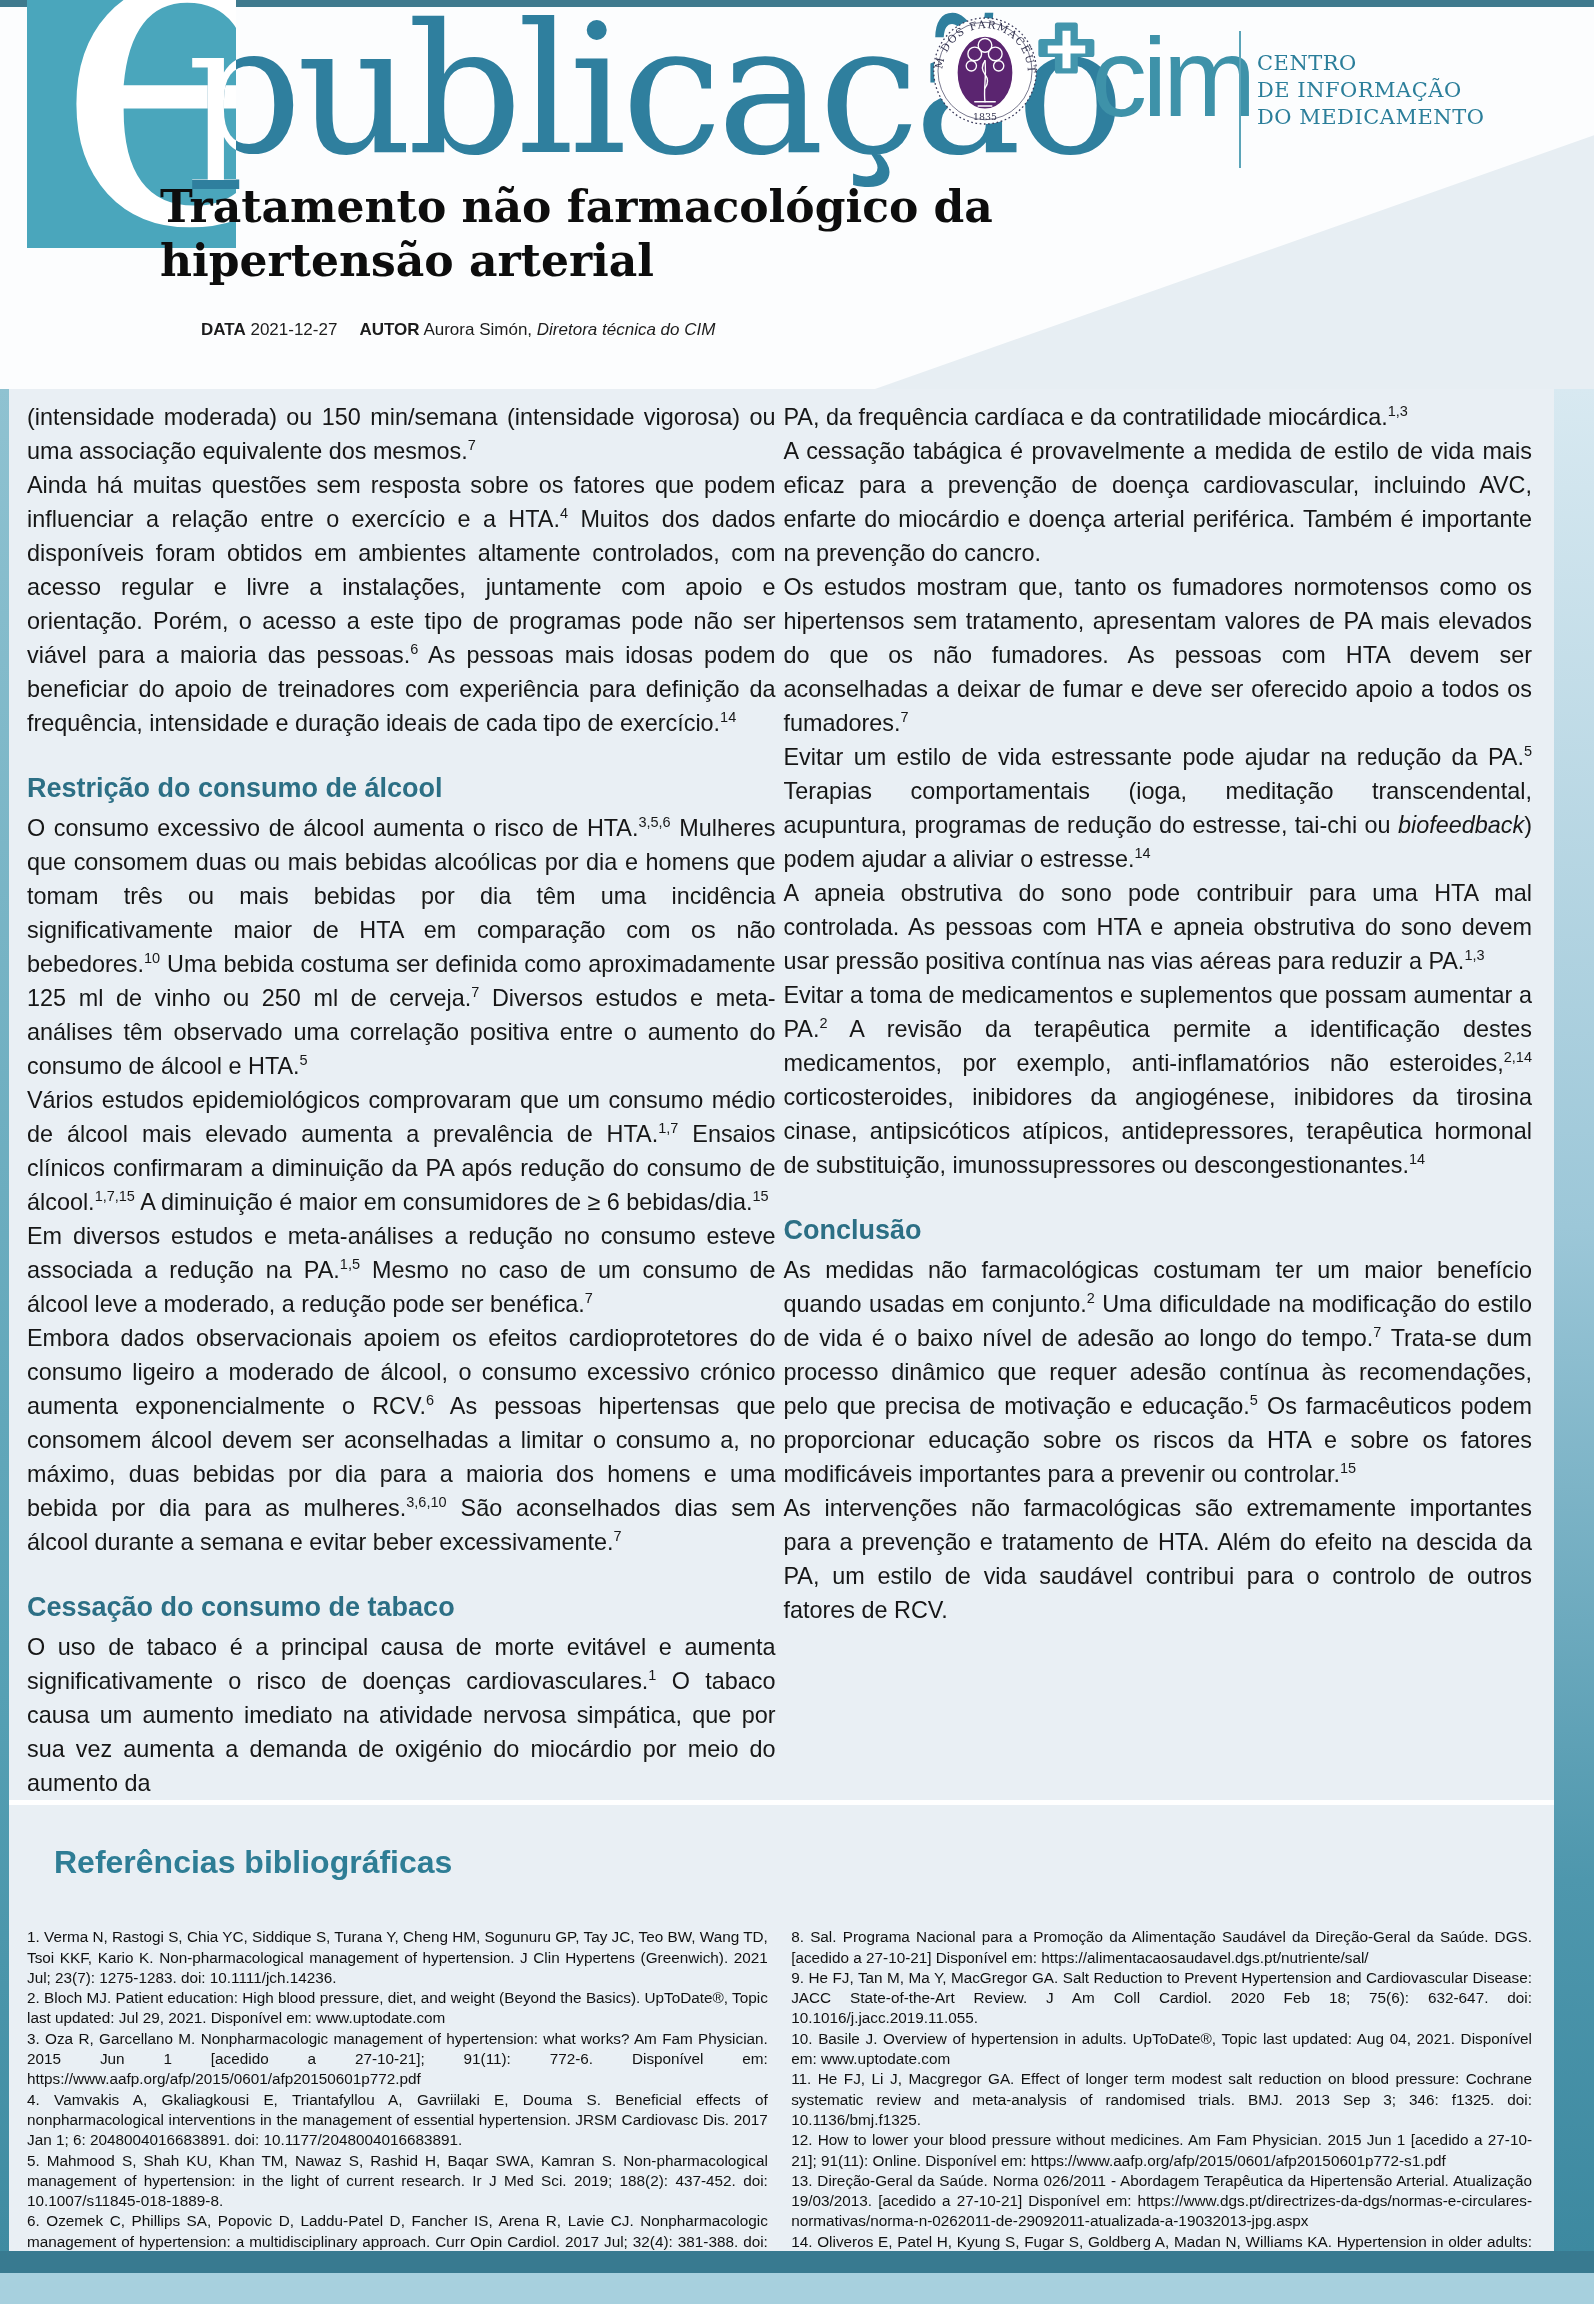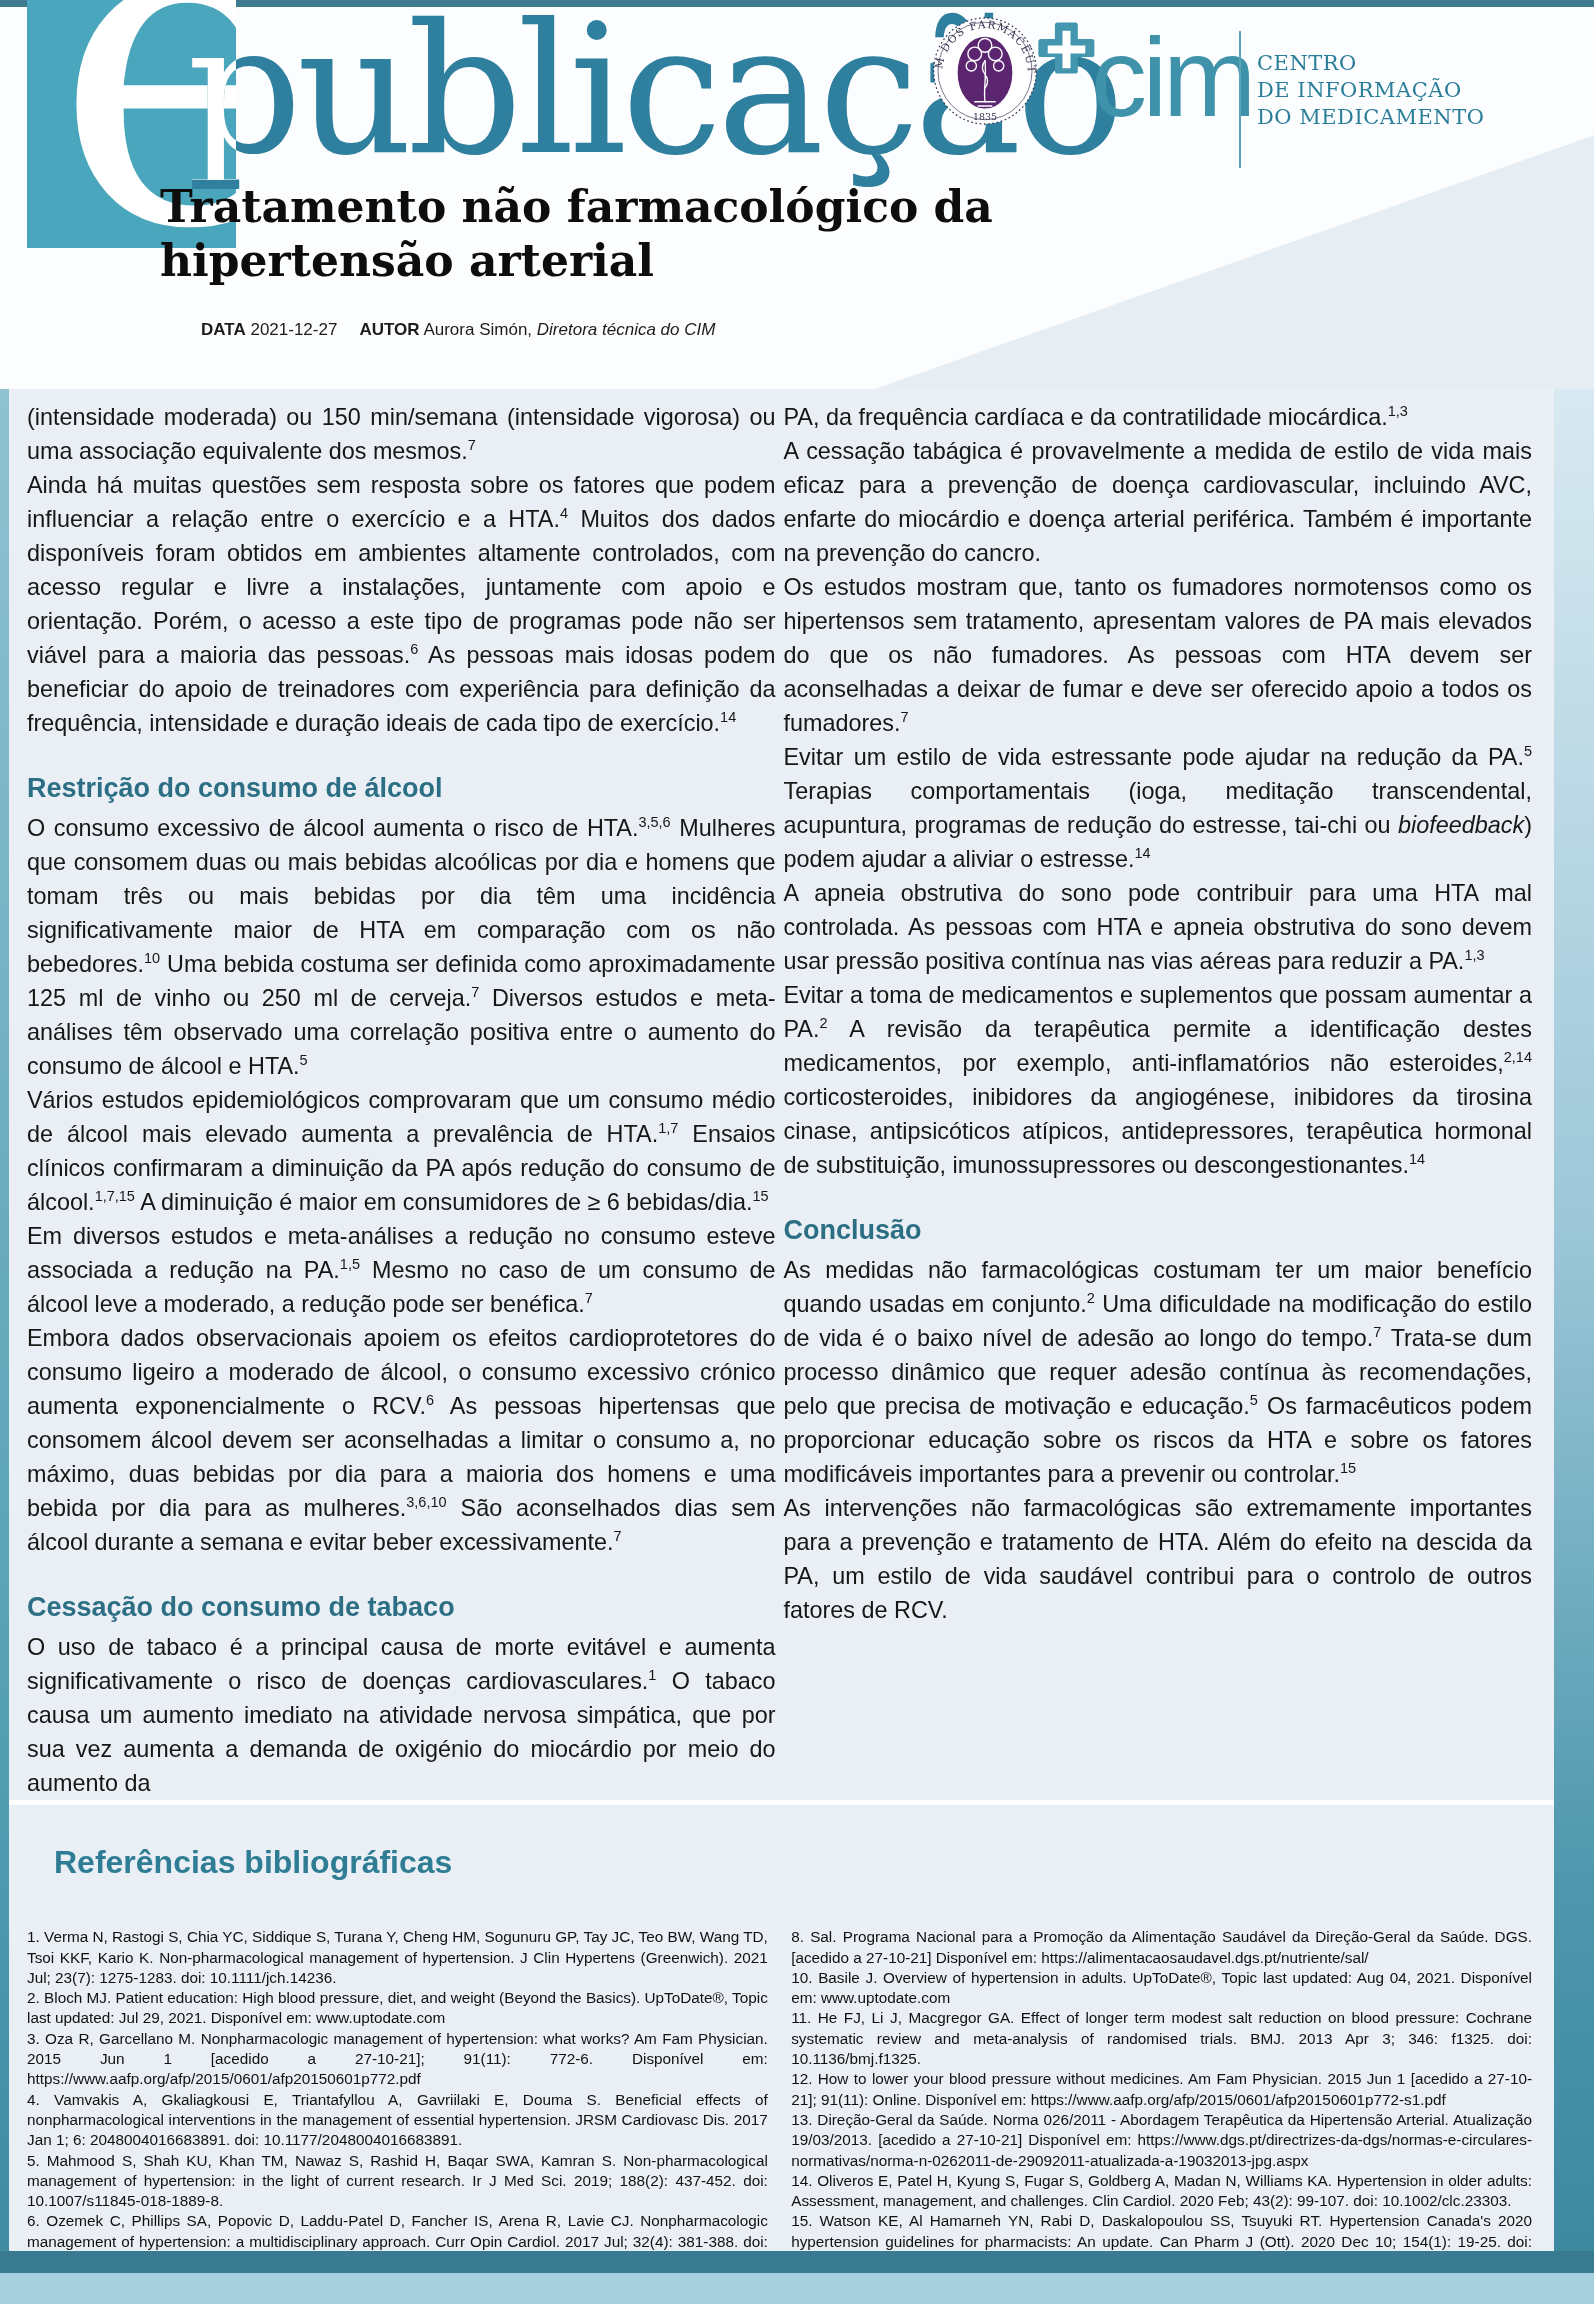--- a/index.html
+++ b/index.html
@@ -148,22 +148,23 @@
             <p class="ref">1. Verma N, Rastogi S, Chia YC, Siddique S, Turana Y, Cheng HM, Sogunuru GP, Tay JC, Teo BW, Wang TD, Tsoi KKF, Kario K. Non-pharmacological management of hypertension. J Clin Hypertens (Greenwich). 2021 Jul; 23(7): 1275-1283. doi: 10.1111/jch.14236.</p>
             <p class="ref">2. Bloch MJ. Patient education: High blood pressure, diet, and weight (Beyond the Basics). UpToDate®, Topic last updated: Jul 29, 2021. Disponível em: www.uptodate.com</p>
             <p class="ref">3. Oza R, Garcellano M. Nonpharmacologic management of hypertension: what works? Am Fam Physician. 2015 Jun 1 [acedido a 27-10-21]; 91(11): 772-6. Disponível em: https://www.aafp.org/afp/2015/0601/afp20150601p772.pdf</p>
             <p class="ref">4. Vamvakis A, Gkaliagkousi E, Triantafyllou A, Gavriilaki E, Douma S. Beneficial effects of nonpharmacological interventions in the management of essential hypertension. JRSM Cardiovasc Dis. 2017 Jan 1; 6: 2048004016683891. doi: 10.1177/2048004016683891.</p>
             <p class="ref">5. Mahmood S, Shah KU, Khan TM, Nawaz S, Rashid H, Baqar SWA, Kamran S. Non-pharmacological management of hypertension: in the light of current research. Ir J Med Sci. 2019; 188(2): 437-452. doi: 10.1007/s11845-018-1889-8.</p>
             <p class="ref">6. Ozemek C, Phillips SA, Popovic D, Laddu-Patel D, Fancher IS, Arena R, Lavie CJ. Nonpharmacologic management of hypertension: a multidisciplinary approach. Curr Opin Cardiol. 2017 Jul; 32(4): 381-388. doi: 10.1097/HCO.0000000000000406.</p>
             <p class="ref">7. Williams B, Mancia G, Spiering W, Agabiti Rosei E, Azizi M, Burnier M et al. 2018 ESC/ESH Guidelines for the management of arterial hypertension. Eur Heart J. 2018 Sep 1; 39(33): 3021-3104. doi: 10.1093/eurheartj/ehy339.</p>
           </div>
         <div id="refs-right">
             <p class="ref">8. Sal. Programa Nacional para a Promoção da Alimentação Saudável da Direção-Geral da Saúde. DGS. [acedido a 27-10-21] Disponível em: https://alimentacaosaudavel.dgs.pt/nutriente/sal/</p>
+            <p class="ref">9. He FJ, Tan M, Ma Y, MacGregor GA. Salt Reduction to Prevent Hypertension and Cardiovascular Disease: JACC State-of-the-Art Review. J Am Coll Cardiol. 2020 Feb 18; 75(6): 632-647. doi: 10.1016/j.jacc.2019.11.055.</p>
             <p class="ref">10. Basile J. Overview of hypertension in adults. UpToDate®, Topic last updated: Aug 04, 2021. Disponível em: www.uptodate.com</p>
-            <p class="ref">11. He FJ, Li J, Macgregor GA. Effect of longer term modest salt reduction on blood pressure: Cochrane systematic review and meta-analysis of randomised trials. BMJ. 2013 Apr 3; 346: f1325. doi: 10.1136/bmj.f1325.</p>
+            <p class="ref">11. He FJ, Li J, Macgregor GA. Effect of longer term modest salt reduction on blood pressure: Cochrane systematic review and meta-analysis of randomised trials. BMJ. 2013 Sep 3; 346: f1325. doi: 10.1136/bmj.f1325.</p>
             <p class="ref">12. How to lower your blood pressure without medicines. Am Fam Physician. 2015 Jun 1 [acedido a 27-10-21]; 91(11): Online. Disponível em: https://www.aafp.org/afp/2015/0601/afp20150601p772-s1.pdf</p>
             <p class="ref">13. Direção-Geral da Saúde. Norma 026/2011 - Abordagem Terapêutica da Hipertensão Arterial. Atualização 19/03/2013. [acedido a 27-10-21] Disponível em: https://www.dgs.pt/directrizes-da-dgs/normas-e-circulares-normativas/norma-n-0262011-de-29092011-atualizada-a-19032013-jpg.aspx</p>
             <p class="ref">14. Oliveros E, Patel H, Kyung S, Fugar S, Goldberg A, Madan N, Williams KA. Hypertension in older adults: Assessment, management, and challenges. Clin Cardiol. 2020 Feb; 43(2): 99-107. doi: 10.1002/clc.23303.</p>
             <p class="ref">15. Watson KE, Al Hamarneh YN, Rabi D, Daskalopoulou SS, Tsuyuki RT. Hypertension Canada's 2020 hypertension guidelines for pharmacists: An update. Can Pharm J (Ott). 2020 Dec 10; 154(1): 19-25. doi: 10.1177/1715163520975809.</p>
           </div>
       </div>
     </div>
   </div>
 
   <div class="left-band"></div>

